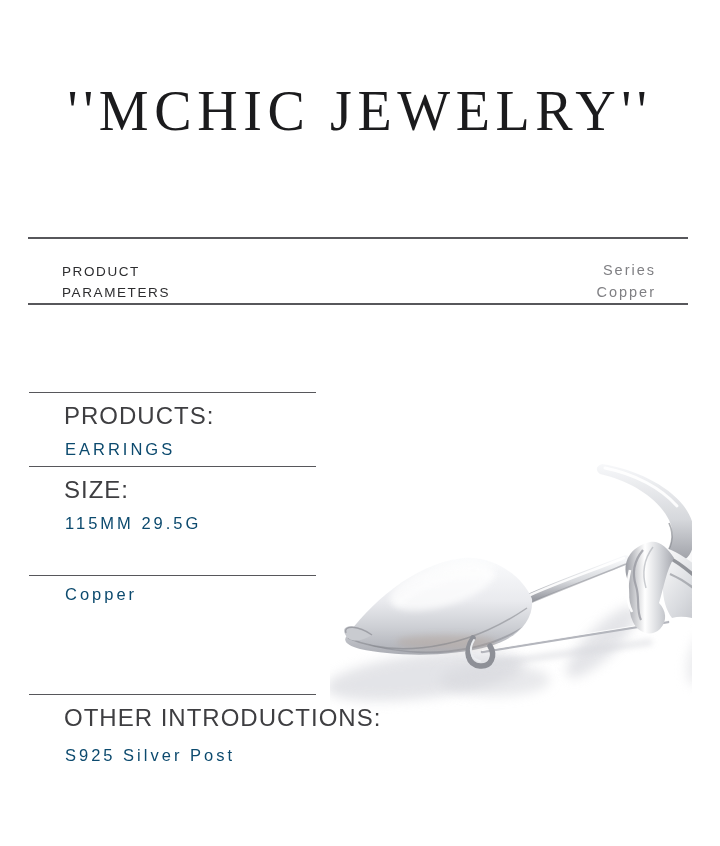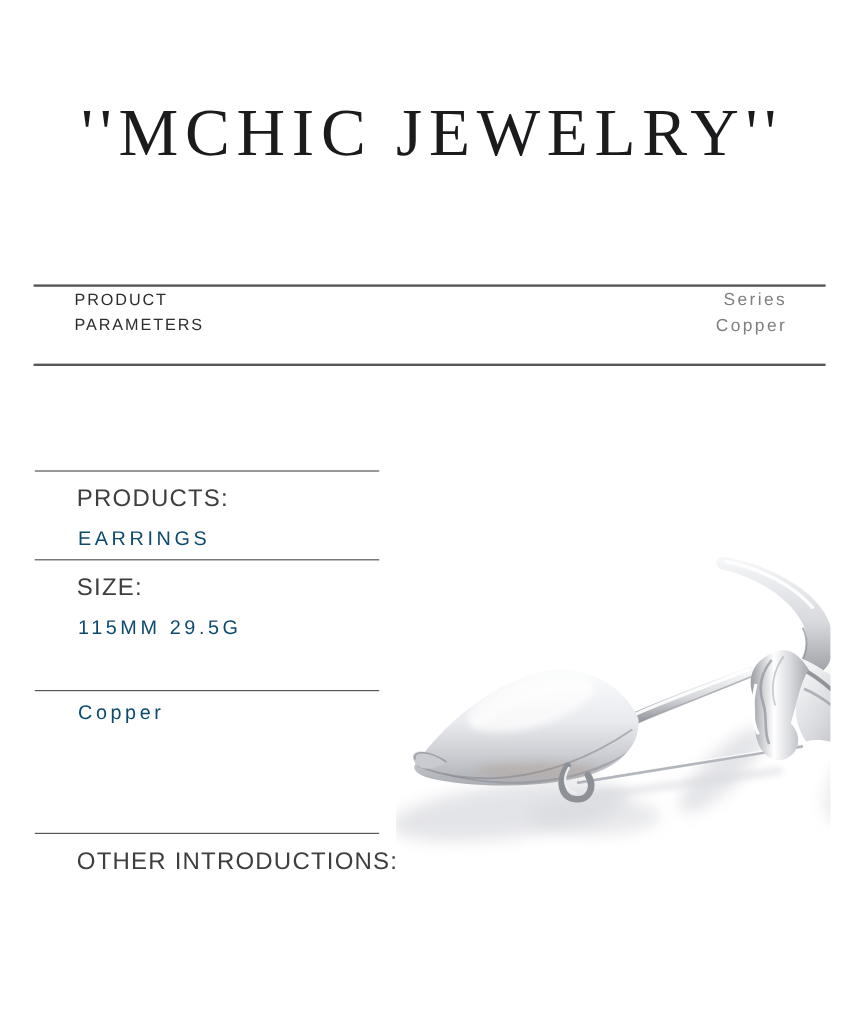--- a/index.html
+++ b/index.html
@@ -10,30 +10,30 @@
   
   .title{
     position:absolute;top:82px;left:0;width:720px;margin:0;text-align:center;
     font-family:"Liberation Serif",serif;font-weight:400;font-size:56px;line-height:1.05;
     letter-spacing:0.10em;color:#1b1b1d;white-space:nowrap;
   }
   
   .banner{
     position:absolute;top:237px;left:28px;width:660px;height:68px;box-sizing:border-box;
     border-top:2px solid #57575b;border-bottom:2px solid #57575b;
-    display:flex;align-items:flex-start;justify-content:space-between;
+    display:flex;align-items:flex-end;justify-content:space-between;
     padding:0 32px 0 34px;
   }
   .banner-left{font-size:13.5px;letter-spacing:1.6px;line-height:21px;color:#2d2d2f;}
   .banner-right{font-size:14.5px;letter-spacing:2px;line-height:22px;color:#7f7f83;text-align:right;}
   
   .sec{position:absolute;left:29px;width:287px;border-top:1.5px solid #57575b;box-sizing:border-box;}
   .sec1{top:392px}.sec2{top:466px}.sec3{top:575px}.sec4{top:694px}
   .sec-h{
-    margin:8px 0 0 35px;font-size:20px;font-weight:400;letter-spacing:1px;
+    margin:8px 0 0 35px;font-size:24px;font-weight:400;letter-spacing:1px;
     line-height:30px;color:#3e3e41;white-space:nowrap;
   }
   .sec-s{
     margin:5px 0 0 36px;font-size:16.5px;letter-spacing:3px;
     line-height:26px;color:#0c4a6e;white-space:nowrap;
   }
   .sec4 .sec-s{margin-top:9px;}
   .sec-s + .sec-s{margin-top:0;}
   
   .photo{position:absolute;left:330px;top:428px;width:390px;height:292px;}
@@ -65,20 +65,21 @@
     <div class="sec-h">SIZE:</div>
     <div class="sec-s">115MM 29.5G</div>
   </div>
 
   <div class="sec sec3">
     <div class="sec-s">Copper</div>
   </div>
 
   <div class="sec sec4">
     <div class="sec-h">OTHER INTRODUCTIONS:</div>
+    <div class="sec-s">S925 Silver Post</div>
   </div>
 
   <svg class="photo" viewBox="0 0 390 292" role="img">
     <defs>
       <linearGradient id="budGrad" x1="0" y1="0" x2="0" y2="1">
         <stop offset="0" stop-color="#fbfcfd"></stop>
         <stop offset="0.45" stop-color="#e9eaee"></stop>
         <stop offset="0.72" stop-color="#cdcfd4"></stop>
         <stop offset="1" stop-color="#abadb4"></stop>
       </linearGradient>

